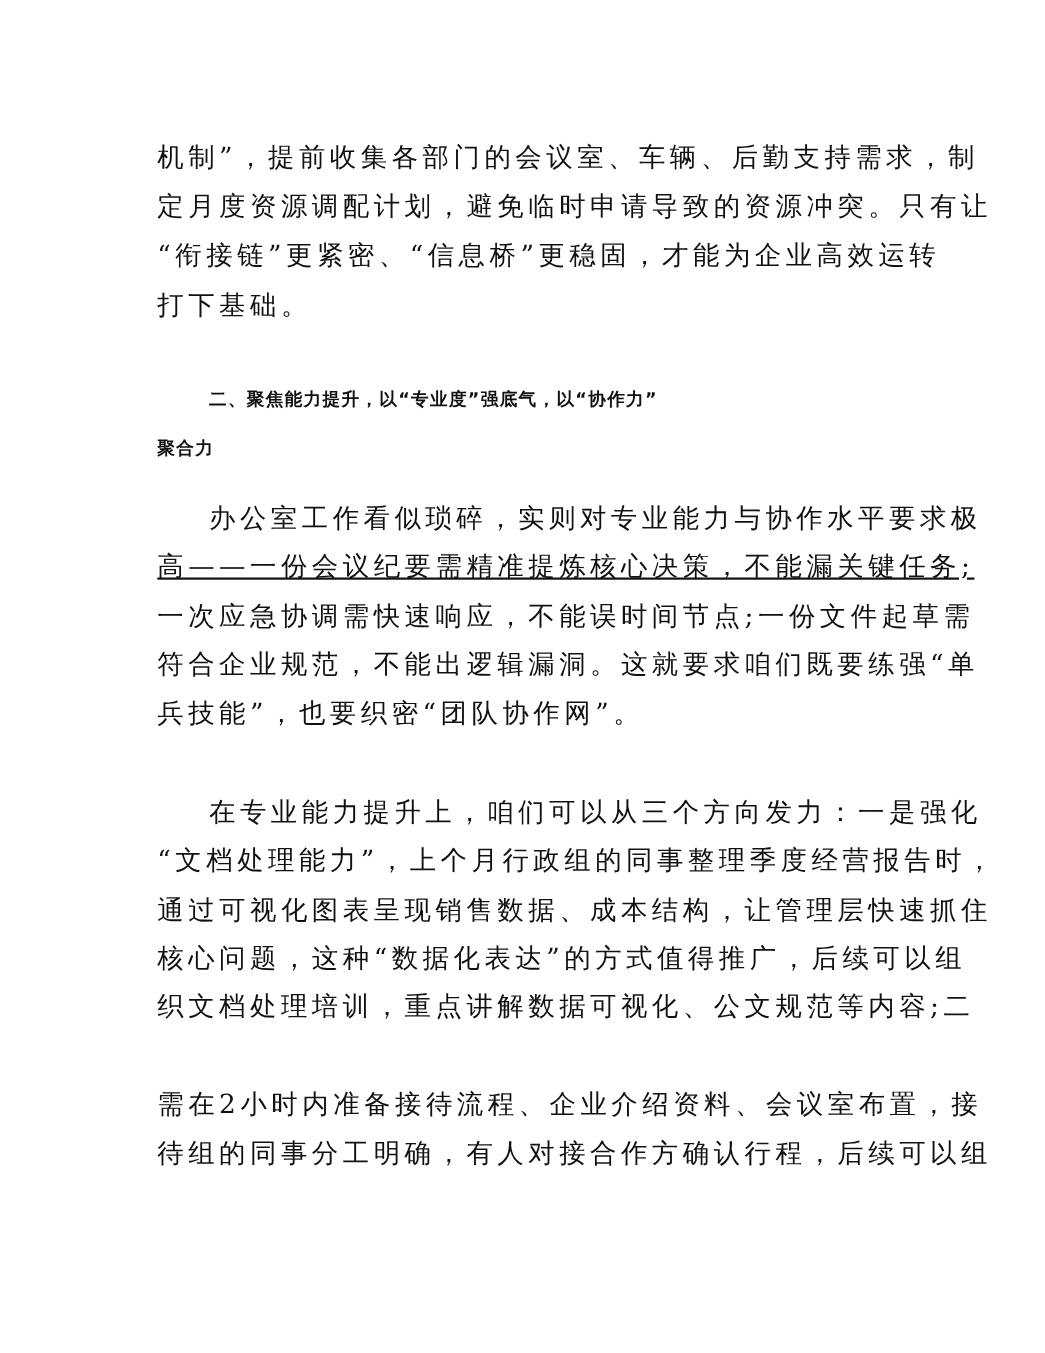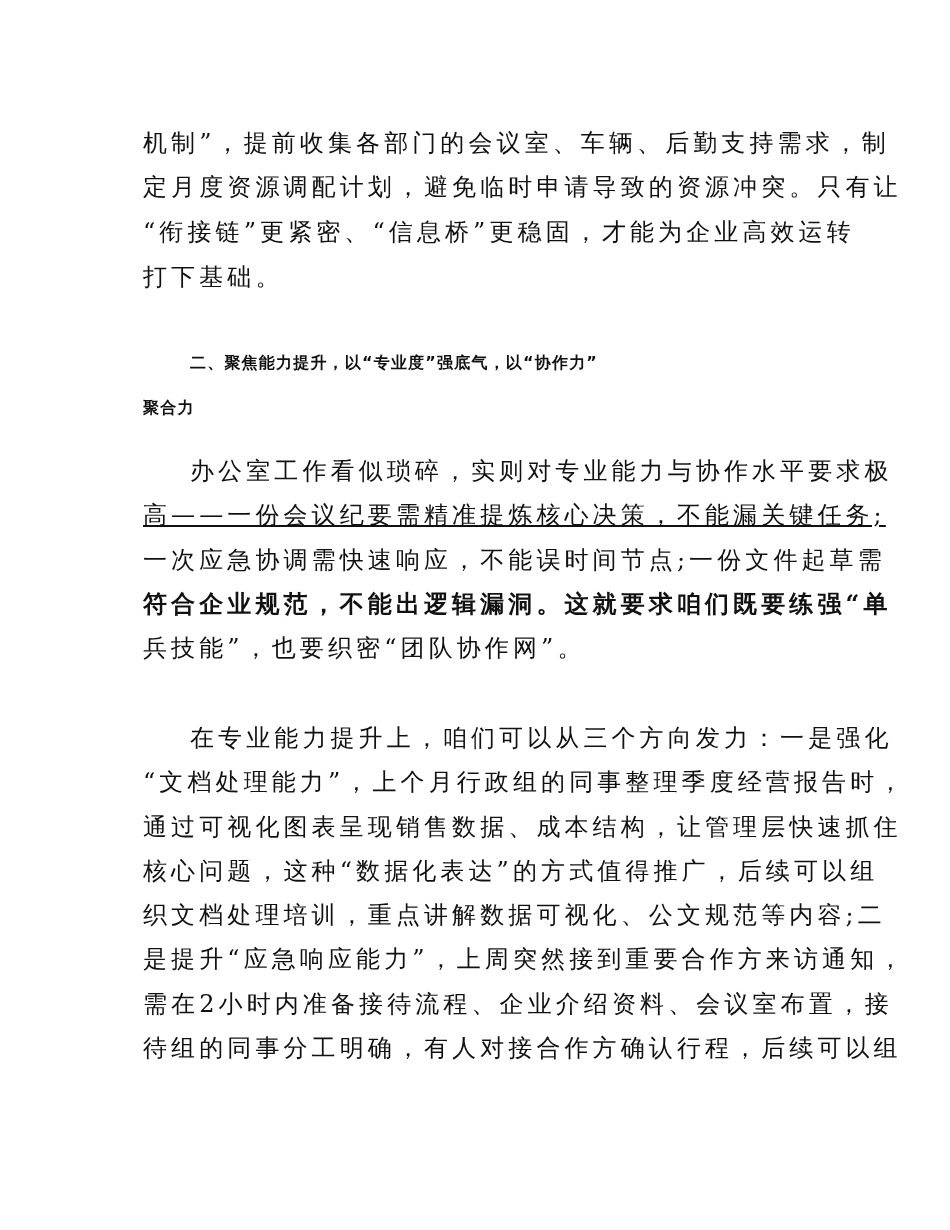--- a/index.html
+++ b/index.html
@@ -49,25 +49,24 @@
   <div class="line" style="top:172px;">定月度资源调配计划，避免临时申请导致的资源冲突。只有让</div>
   <div class="line" style="top:217px;">“衔接链”更紧密、“信息桥”更稳固，才能为企业高效运转</div>
   <div class="line" style="top:262px;">打下基础。</div>
 
   <div class="line heading indent" style="top:348px;">二、聚焦能力提升，以“专业度”强底气，以“协作力”</div>
   <div class="line heading" style="top:393px;">聚合力</div>
 
   <div class="line indent" style="top:456px;">办公室工作看似琐碎，实则对专业能力与协作水平要求极</div>
   <div class="line" style="top:500px;text-decoration:underline;">高——一份会议纪要需精准提炼核心决策，不能漏关键任务;</div>
   <div class="line" style="top:545px;">一次应急协调需快速响应，不能误时间节点;一份文件起草需</div>
-  <div class="line" style="top:589px;font-weight:bold;">符合企业规范，不能出逻辑漏洞。这就要求咱们既要练强“单</div>
+  <div class="line" style="top:589px;">符合企业规范，不能出逻辑漏洞。这就要求咱们既要练强“单</div>
   <div class="line" style="top:633px;">兵技能”，也要织密“团队协作网”。</div>
 
   <div class="line indent" style="top:723px;">在专业能力提升上，咱们可以从三个方向发力：一是强化</div>
   <div class="line" style="top:767px;">“文档处理能力”，上个月行政组的同事整理季度经营报告时，</div>
   <div class="line" style="top:856px;">核心问题，这种“数据化表达”的方式值得推广，后续可以组</div>
   <div class="line" style="top:812px;">通过可视化图表呈现销售数据、成本结构，让管理层快速抓住</div>
   <div class="line" style="top:900px;">织文档处理培训，重点讲解数据可视化、公文规范等内容;二</div>
-  <div class="line" style="top:944px;">是提升“应急响应能力”，上周突然接到重要合作方来访通知，</div>
   <div class="line" style="top:989px;">需在2小时内准备接待流程、企业介绍资料、会议室布置，接</div>
   <div class="line" style="top:1033px;">待组的同事分工明确，有人对接合作方确认行程，后续可以组</div>
 
 </div>
 
 </body></html>

